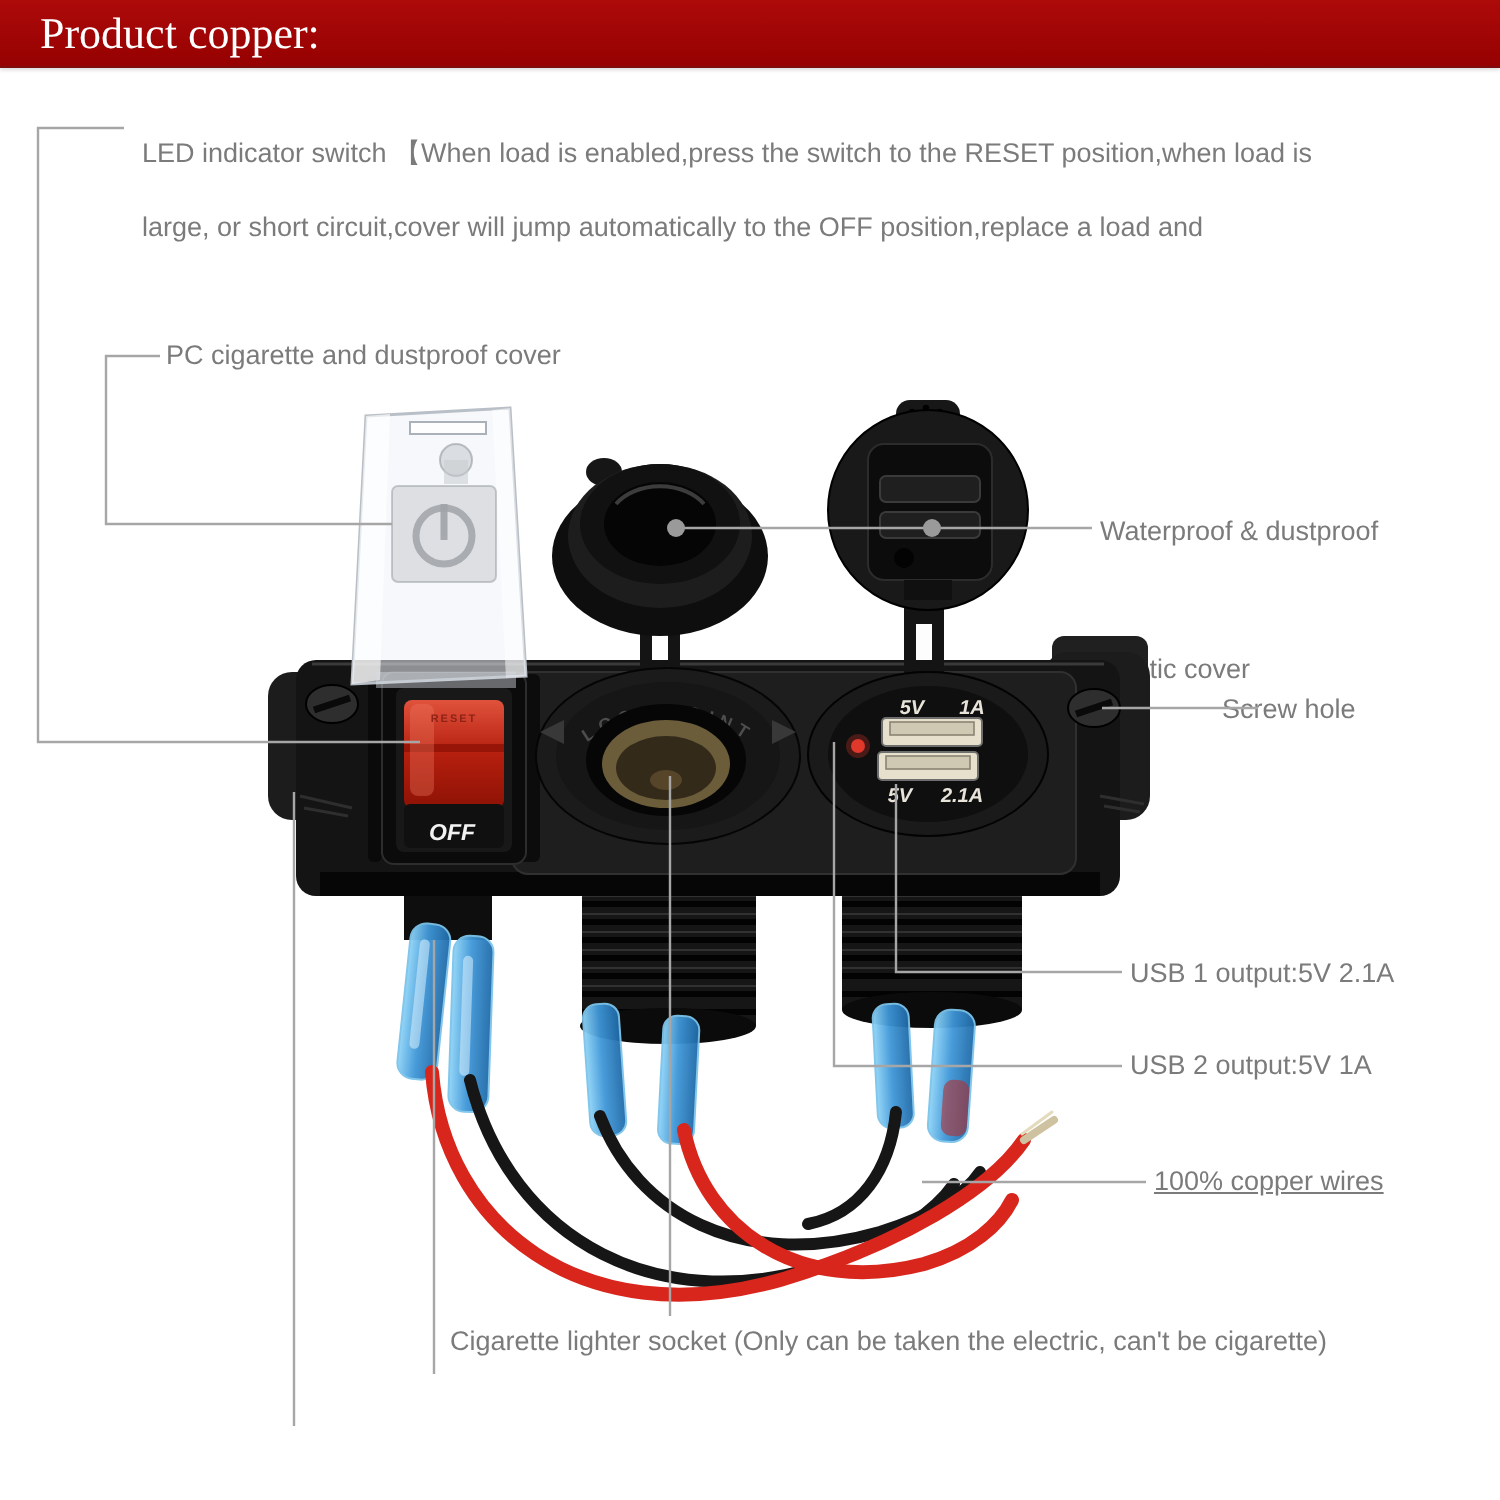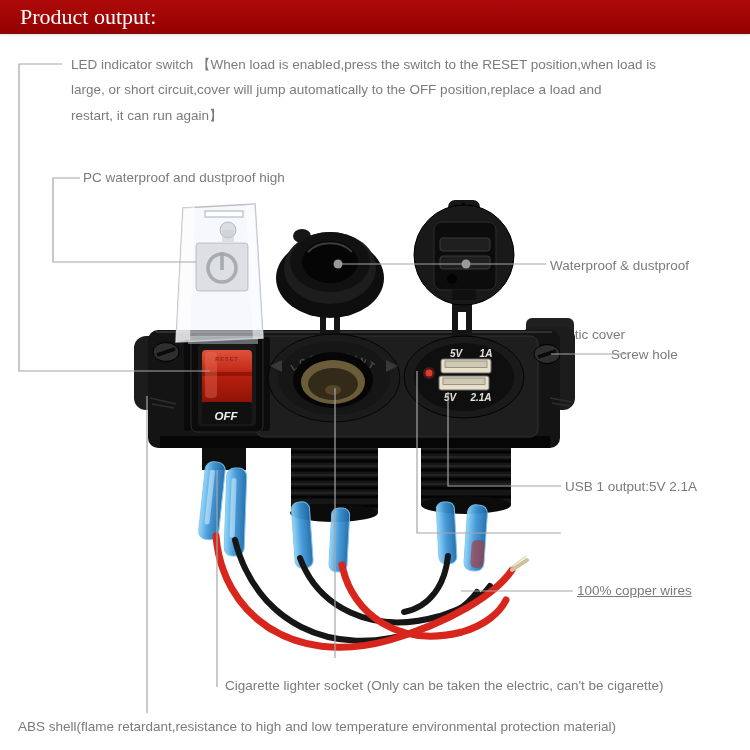--- a/index.html
+++ b/index.html
@@ -5,47 +5,46 @@
   html,body{margin:0;padding:0;background:#fff;}
   .page{position:relative;width:750px;height:750px;background:#ffffff;overflow:hidden;
         font-family:"Liberation Sans","DejaVu Sans",sans-serif;}
   .header{position:absolute;left:0;top:0;width:750px;height:33px;
           background:linear-gradient(#ad0a0a,#960101);
           box-shadow:0 1px 0 #7e0d0d,0 2px 2px rgba(0,0,0,.15);}
   .header .title{position:absolute;left:20px;top:0;line-height:33px;color:#ffffff;
           font-family:"Liberation Serif","DejaVu Serif",serif;font-size:22px;}
   .lbl{position:absolute;color:#7b7b7b;font-size:13.5px;line-height:20px;white-space:nowrap;}
   .lednote{position:absolute;left:71px;top:52px;color:#7b7b7b;font-size:13.5px;}
-  .lednote div{height:25.4px;line-height:25.4px;white-space:nowrap;}
+  .lednote div{height:25.4px;line-height:25.4px;white-space:nowrap;margin-top:12px;}
   svg{position:absolute;left:0;top:0;}
   text{font-family:"Liberation Sans","DejaVu Sans",sans-serif;}
 </style>
 </head>
 <body>
 
 <div class="page">
 
   <div class="header">
-    <span class="title">Product output:</span>
+    <span class="title">Product copper:</span>
   </div>
 
   <div class="lednote">
     <div>LED indicator switch 【When load is enabled,press the switch to the RESET position,when load is</div>
     <div>large, or short circuit,cover will jump automatically to the OFF position,replace a load and</div>
-    <div>restart, it can run again】</div>
   </div>
 
-  <div class="lbl" style="left:83px;top:168px;">PC waterproof and dustproof high</div>
+  <div class="lbl" style="left:83px;top:168px;">PC cigarette and dustproof cover</div>
   <div class="lbl" style="left:550px;top:256px;text-align:right;">Waterproof &amp; dustproof</div>
   <div class="lbl" style="left:550px;top:283px;margin-top:42px;">plastic cover</div>
   <div class="lbl" style="left:611px;top:345px;text-align:center;">Screw hole</div>
   <div class="lbl" style="left:565px;top:477px;text-align:right;">USB 1 output:5V 2.1A</div>
+  <div class="lbl" style="left:565px;top:523px;">USB 2 output:5V 1A</div>
   <div class="lbl" style="left:577px;top:581px;text-decoration:underline;">100% copper wires</div>
-  <div class="lbl" style="left:225px;top:661px;margin-top:15px;">Cigarette lighter socket (Only can be taken the electric, can't be cigarette)</div>
-  <div class="lbl" style="left:18px;top:717px;">ABS shell(flame retardant,resistance to high and low temperature environmental protection material)</div>
+  <div class="lbl" style="left:225px;top:661px;">Cigarette lighter socket (Only can be taken the electric, can't be cigarette)</div>
 
   <svg width="750" height="750" viewBox="0 0 750 750">
     <defs>
       <linearGradient id="blu" x1="0" y1="0" x2="1" y2="0">
         <stop offset="0" stop-color="#90d5f8"></stop>
           <stop offset="0.45" stop-color="#3f97d8"></stop>
           <stop offset="1" stop-color="#1f6aa8"></stop>
       </linearGradient>
       <linearGradient id="rocker" x1="0" y1="0" x2="0" y2="1">
         <stop offset="0" stop-color="#e0523c"></stop>

